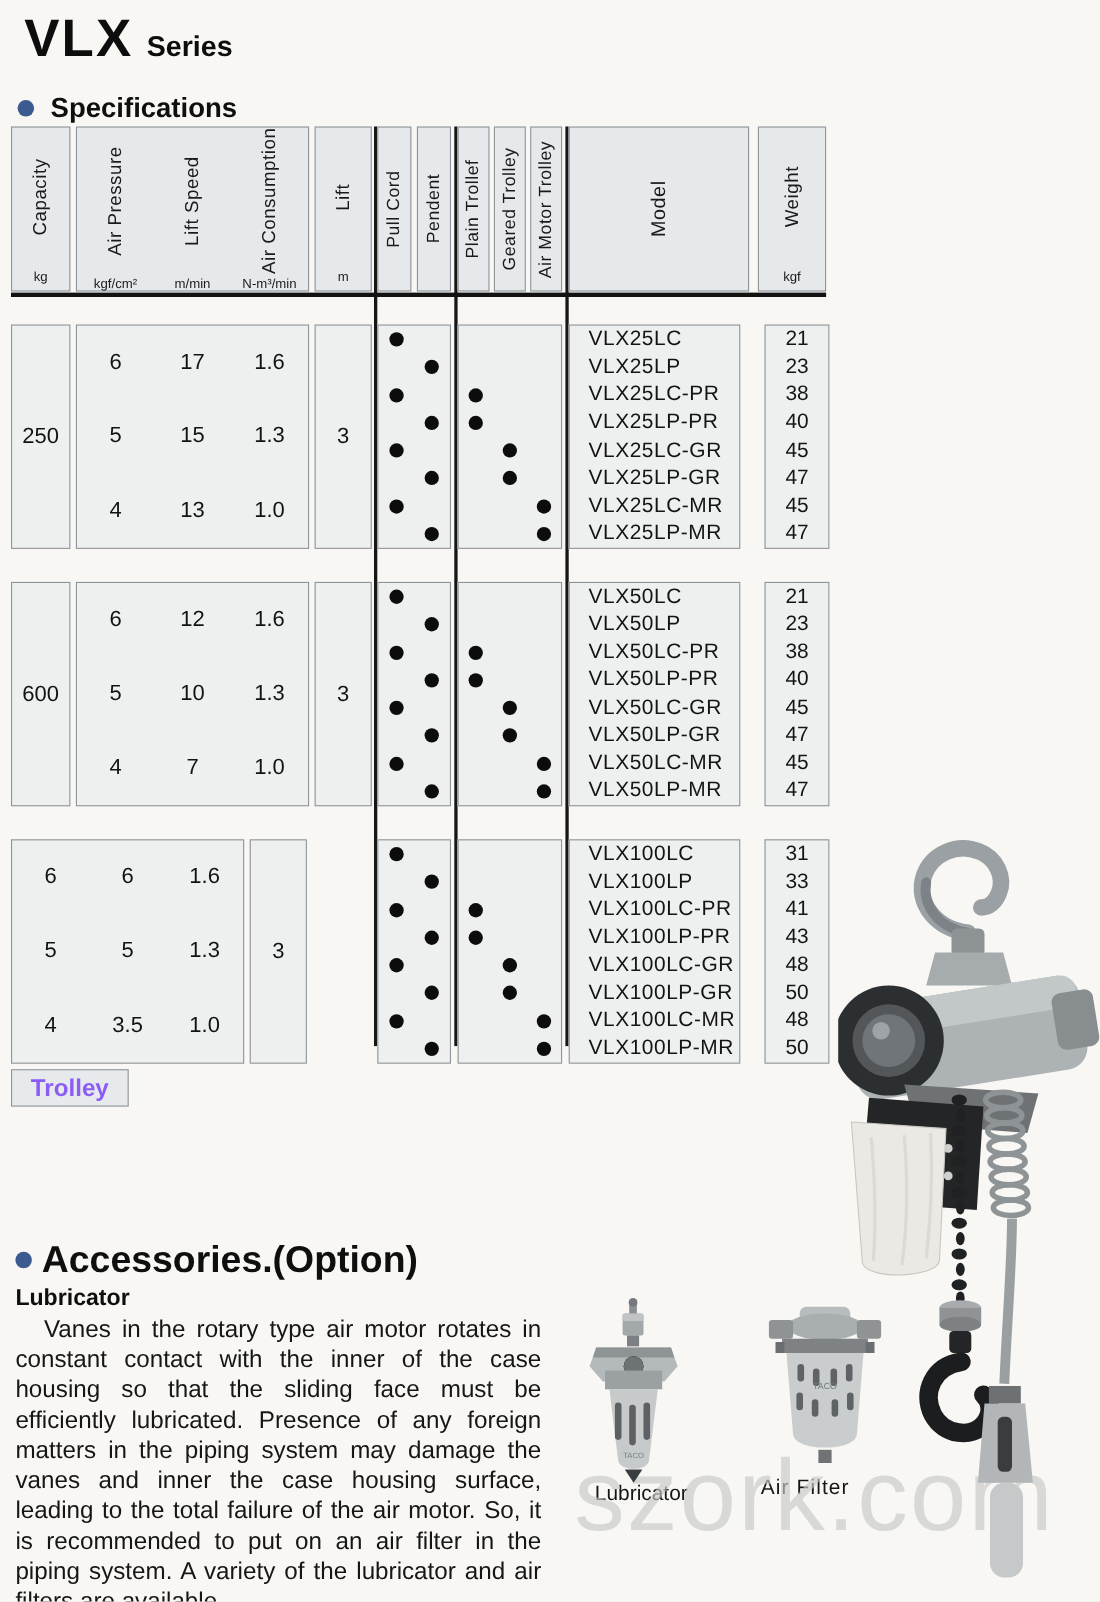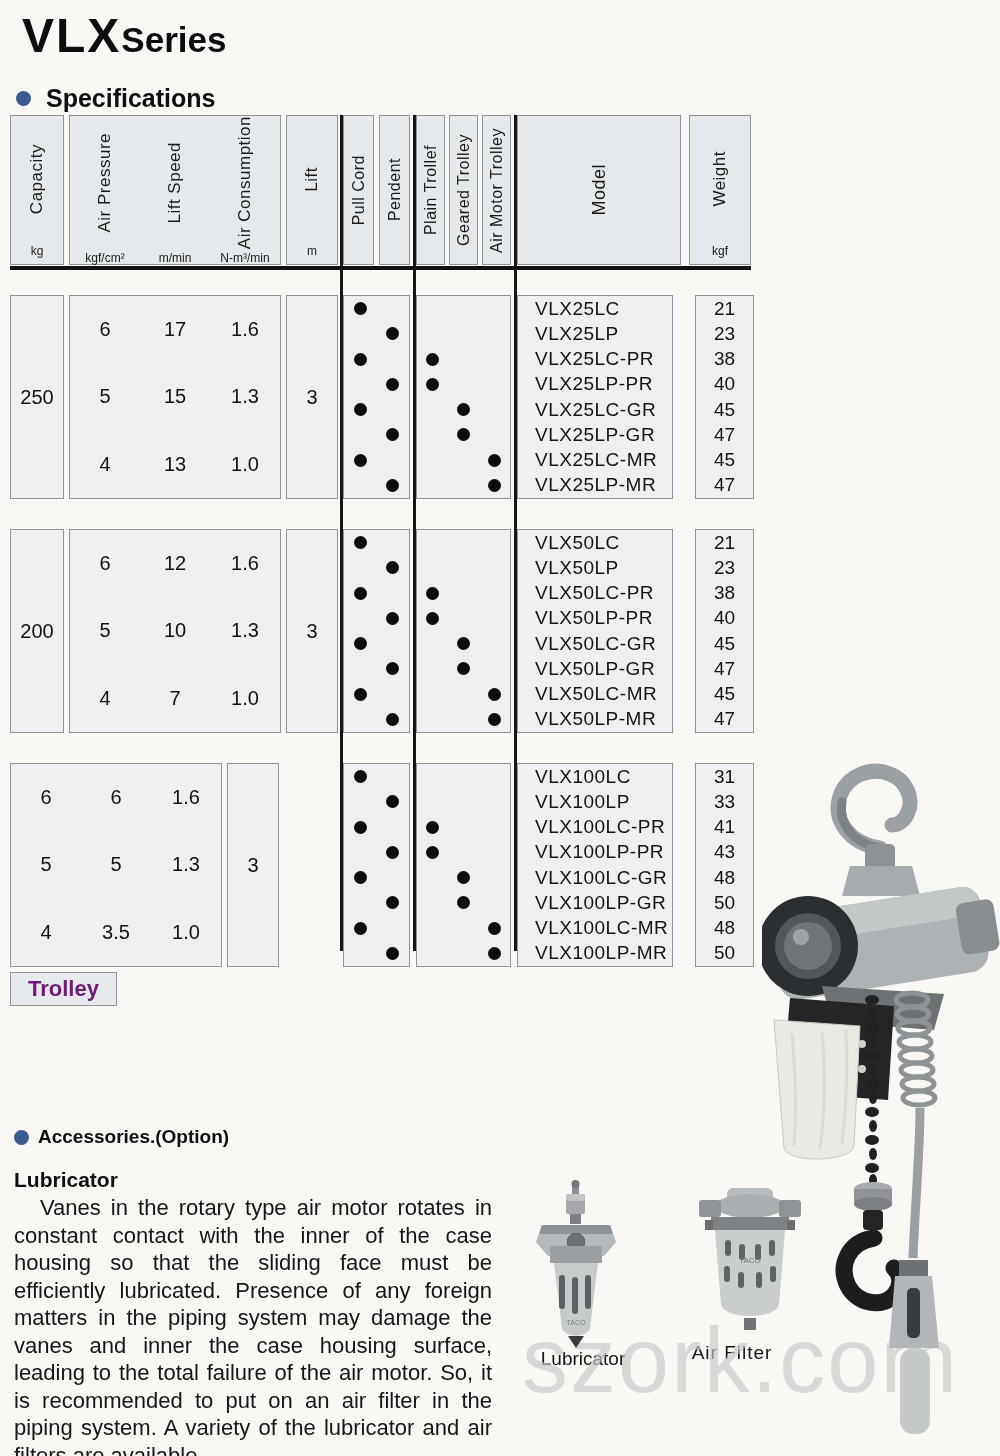--- a/index.html
+++ b/index.html
@@ -2,25 +2,25 @@
 <html><head>
 <meta charset="utf-8">
 <style>
   html,body{margin:0;padding:0;}
   body{font-family:"Liberation Sans","DejaVu Sans",sans-serif;background:#dddddd;}
   .page{position:relative;width:1000px;height:1456px;background:#f8f7f4;overflow:hidden;color:#141414;}
 
   
   .main-title{position:absolute;left:22px;top:8px;white-space:nowrap;}
   .main-title .t1{font-size:48px;font-weight:800;letter-spacing:2px;color:#0d0d0d;}
-  .main-title .t2{font-size:35px;font-weight:700;color:#0d0d0d;}
+  .main-title .t2{font-size:26px;font-weight:700;margin-left:12px;color:#0d0d0d;}
   .sec-heading{position:absolute;display:flex;align-items:center;gap:9px;font-weight:700;color:#0f0f0f;}
   .sec-heading .bullet{width:15px;height:15px;border-radius:50%;background:#3b5a8f;flex:0 0 auto;}
   .h-spec{left:16px;top:84px;font-size:25px;gap:15px;}
-  .h-acc{left:14px;top:1126px;font-size:19px;}
+  .h-acc{left:14px;top:1126px;font-size:34px;}
 
   
   .spec-table{position:absolute;left:10px;top:115px;width:741px;height:836px;display:flex;align-items:flex-start;}
   .vdiv{width:3px;height:836px;background:#161616;flex:0 0 auto;}
   .hline{position:absolute;left:0;top:151px;width:741px;height:4px;background:#121212;z-index:2;}
   .sec{flex:0 0 auto;}
   .sec1{width:330px;}.sec2{width:70px;}.sec3{width:98px;}.sec4{width:237px;}
   .hdr-row{display:flex;height:150px;}
   .sec1 .hdr-row{gap:5px;}.sec2 .hdr-row{gap:5px;}.sec3 .hdr-row{gap:4px;}.sec4 .hdr-row{gap:8px;}
   .hbox{background:#e6e9eb;border:1px solid #8f9498;box-sizing:border-box;display:grid;grid-template-rows:1fr 22px;justify-items:center;align-items:center;height:100%;}
@@ -45,21 +45,21 @@
   .dots2{width:67px;display:grid;grid-template-columns:repeat(2,1fr);grid-template-rows:repeat(8,1fr);}
   .dots3{width:95px;display:grid;grid-template-columns:repeat(3,1fr);grid-template-rows:repeat(8,1fr);}
   .dcell{display:flex;align-items:center;justify-content:center;}
   .dot{width:13px;height:13px;border-radius:50%;background:#0c0c0c;}
   .model-b{width:164px;display:grid;grid-template-rows:repeat(8,1fr);padding-left:17px;}
   .mrow{display:flex;align-items:center;font-size:19px;letter-spacing:.5px;}
   .weight-b{width:62px;display:grid;grid-template-rows:repeat(8,1fr);justify-items:center;}
   .wrow{display:flex;align-items:center;font-size:19px;}
 
   
-  .trolley-title{position:absolute;left:10px;top:972px;background:#e7eaec;border:1px solid #8f9498;font-weight:700;font-size:22px;padding:3px 17px;z-index:2;color:#701a75;}
+  .trolley-title{position:absolute;left:10px;top:972px;background:#e7eaec;border:1px solid #8f9498;font-weight:700;font-size:22px;padding:3px 17px;z-index:2;color:#8b5cf6;}
   .trolley-table{position:absolute;left:10px;top:1020px;width:492px;border:2px solid #2e2e2e;display:grid;grid-template-columns:162px 182px 142px;background:#f5f6f4;z-index:2;}
   .tt{display:flex;align-items:center;justify-content:center;box-sizing:border-box;border-right:1px solid #4a4a4a;}
   .tt:nth-child(3n){border-right:none;}
   .tt-h{height:27px;background:#eef0ee;border-bottom:1px solid #4a4a4a;font-size:17px;}
   .tt-v{height:28px;font-size:18px;}
 
   
   .sub-heading{position:absolute;left:14px;top:1168px;font-size:21px;font-weight:700;color:#0f0f0f;}
   .acc-para{position:absolute;left:14px;top:1194px;width:478px;font-size:22px;line-height:27.5px;text-align:justify;text-indent:26px;color:#161616;}
   .caption{position:absolute;font-size:19px;color:#161616;text-align:center;}
@@ -125,21 +125,21 @@
               <span class="num">4</span>
               <span class="num">13</span>
               <span class="num">1.0</span>
             </div>
             <div class="bbox lift-b">
               <span class="num">3</span>
             </div>
           </div>
           <div class="grow">
             <div class="bbox cap-b">
-              <span class="num">200</span>
+              <span class="num">600</span>
             </div>
             <div class="bbox comb-b">
               <span class="num">6</span>
               <span class="num">12</span>
               <span class="num">1.6</span>
               <span class="num">5</span>
               <span class="num">10</span>
               <span class="num">1.3</span>
               <span class="num">4</span>
               <span class="num">7</span>

